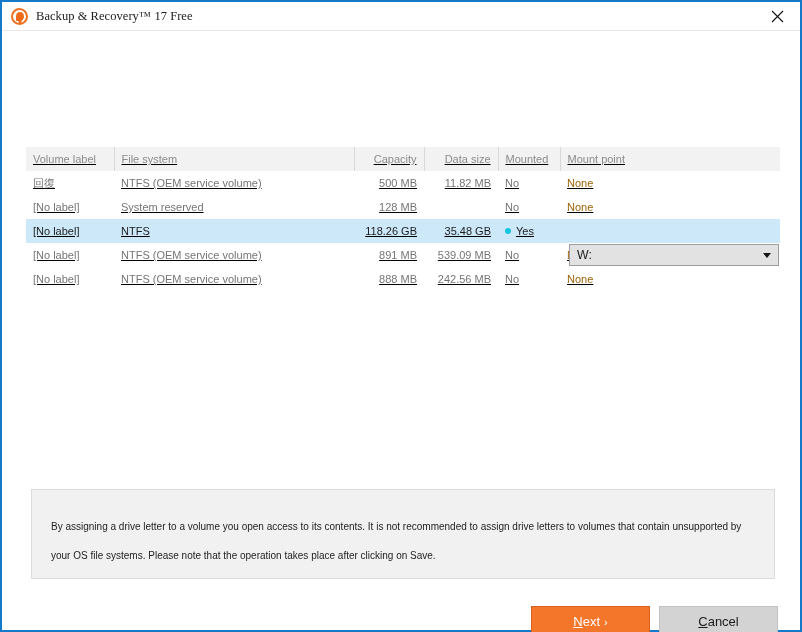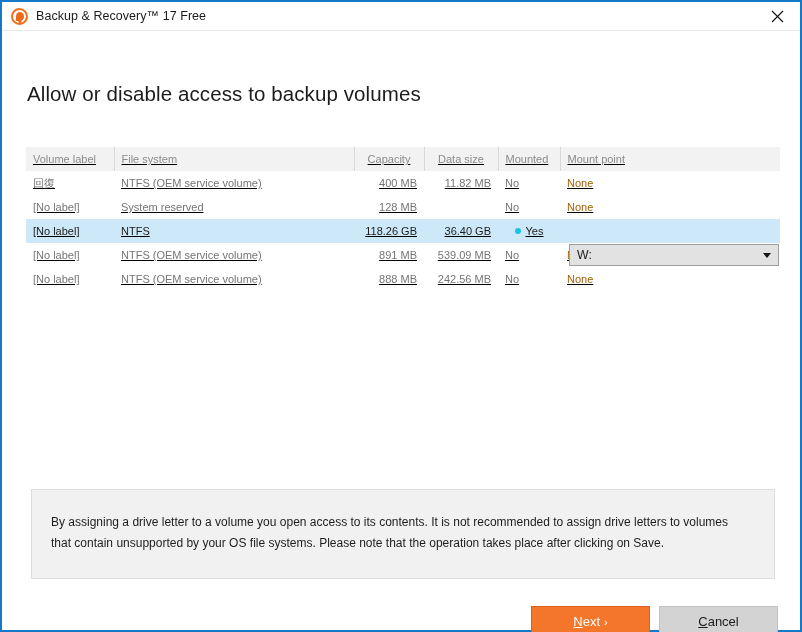--- a/index.html
+++ b/index.html
@@ -52,20 +52,21 @@
     left: 5px; top: 7px;
     width: 3px; height: 6px;
     background: #ee6a16;
     transform: rotate(-18deg);
   }
   .title-text {
     font-size: 12.5px;
     color: #1b1b1b;
     letter-spacing: .05px;
     white-space: nowrap;
+    font-family: Liberation Serif, serif;
   }
   .close-btn {
     position: absolute;
     right: 0; top: 0;
     width: 45px; height: 28px;
     display: flex; align-items: center; justify-content: center;
     cursor: default;
     background: transparent;
   }
   .close-btn svg { display: block; }
@@ -110,21 +111,21 @@
     font-weight: normal;
     text-align: left;
     height: 24px;
     padding: 0 7px;
     vertical-align: middle;
     border-right: 1px solid #d8d8d8;
     white-space: nowrap;
   }
   .vol-table thead th:first-child { border-left: none; }
   .vol-table thead th.last-head { border-right: none; margin-top: 26px; }
-  .vol-table thead th.num { text-align: center; }
+  .vol-table thead th.num { text-align: right; }
   .vol-table tbody td {
     height: 24px;
     padding: 0 7px;
     vertical-align: middle;
     color: #757575;
     white-space: nowrap;
     overflow: hidden;
     text-overflow: ellipsis;
   }
   .vol-table tbody td.num { text-align: right; }
@@ -132,21 +133,21 @@
   .vol-table tbody tr.sel td {
     background: #cde8f9;
     color: #1b1b1b;
   }
   .col-vol   { width: 88px; }
   .col-fs    { width: 240px; }
   .col-cap   { width: 70px; }
   .col-data  { width: 74px; }
   .col-mnt   { width: 62px; }
   .col-mp    { width: 220px; }
-  .mount-cell { position: relative; text-align: center; }
+  .mount-cell { position: relative; }
   .dot {
     display: inline-block;
     width: 6px; height: 6px;
     border-radius: 50%;
     background: #16c6e0;
     margin-right: 5px;
     vertical-align: 1px;
   }
   
   .combo {
@@ -177,22 +178,22 @@
     position: absolute;
     left: 29px; top: 458px;
     width: 744px; height: 90px;
     background: #f1f1f1;
     border: 1px solid #dcdcdc;
   }
   .info-text {
     position: absolute;
     left: 19px; top: 22px;
     width: 700px;
-    font-size: 12px;
-    line-height: 21px;
+    font-size: 10px;
+    line-height: 29px;
     color: #1d1d1d;
   }
   
   .btn {
     position: absolute;
     height: 31px;
     display: flex;
     align-items: center;
     justify-content: center;
     font-size: 13px;
@@ -227,21 +228,20 @@
     <div class="close-btn">
       <svg width="13" height="13" viewBox="0 0 13 13">
         <line x1="1" y1="1" x2="12" y2="12" stroke="#111" stroke-width="1.1"></line>
         <line x1="12" y1="1" x2="1" y2="12" stroke="#111" stroke-width="1.1"></line>
       </svg>
     </div>
   </div>
 
   <div class="content">
 
-    <div class="page-title">Allow or disable access to backup volumes</div>
 
     <div class="table-wrap">
       <table class="vol-table">
         <colgroup>
           <col class="col-vol">
             <col class="col-fs">
             <col class="col-cap">
           <col class="col-data">
             <col class="col-mnt">
             <col class="col-mp">
@@ -253,38 +253,38 @@
             <th class="num">Capacity</th>
             <th class="num">Data size</th>
             <th>Mounted</th>
             <th class="last-head">Mount point</th>
           </tr>
         </thead>
         <tbody>
           <tr>
             <td>回復</td>
             <td>NTFS (OEM service volume)</td>
-            <td class="num">400 MB</td>
+            <td class="num">500 MB</td>
             <td class="num">11.82 MB</td>
             <td>No</td>
             <td class="strong">None</td>
           </tr>
           <tr>
             <td>[No label]</td>
             <td>System reserved</td>
             <td class="num">128 MB</td>
             <td class="num"></td>
             <td>No</td>
             <td class="strong">None</td>
           </tr>
           <tr class="sel">
             <td>[No label]</td>
             <td>NTFS</td>
             <td class="num">118.26 GB</td>
-            <td class="num">36.40 GB</td>
+            <td class="num">35.48 GB</td>
             <td class="mount-cell"><span class="dot"></span><span>Yes</span></td>
             <td></td>
           </tr>
           <tr>
             <td>[No label]</td>
             <td>NTFS (OEM service volume)</td>
             <td class="num">891 MB</td>
             <td class="num">539.09 MB</td>
             <td>No</td>
             <td class="strong">None</td>

